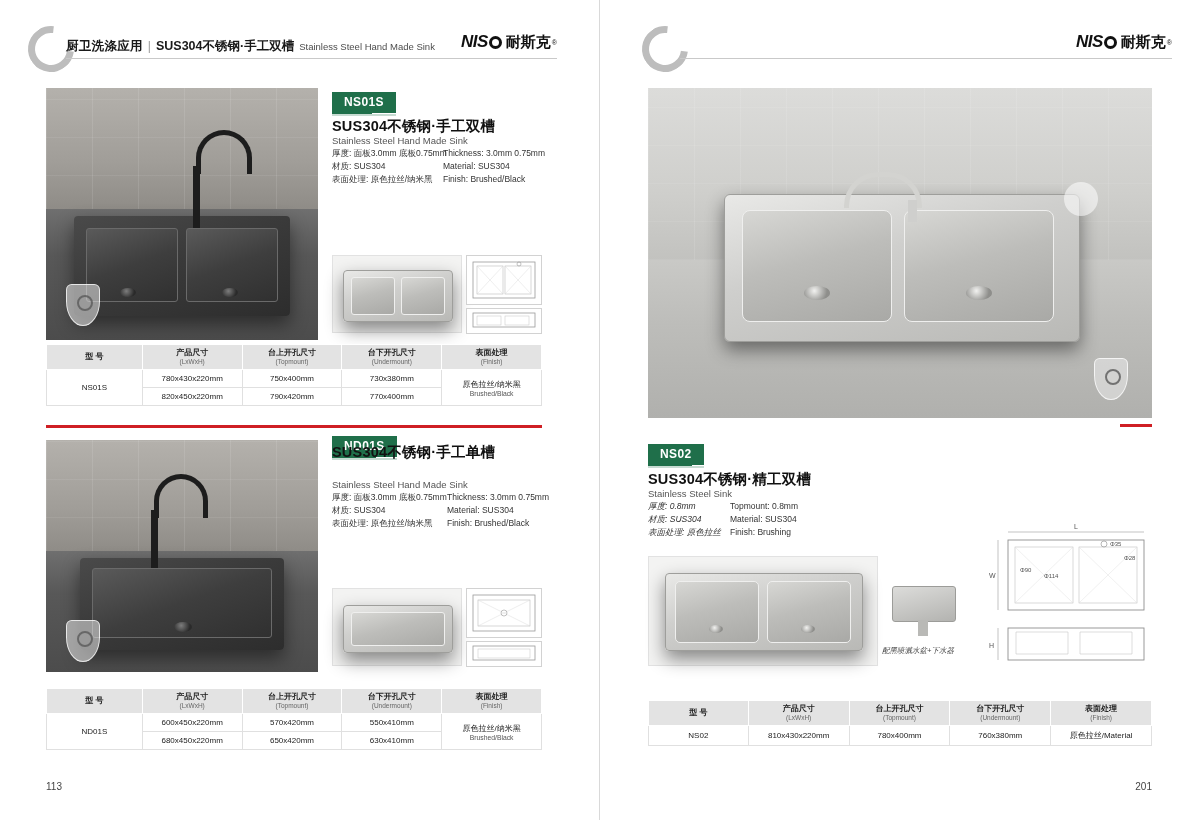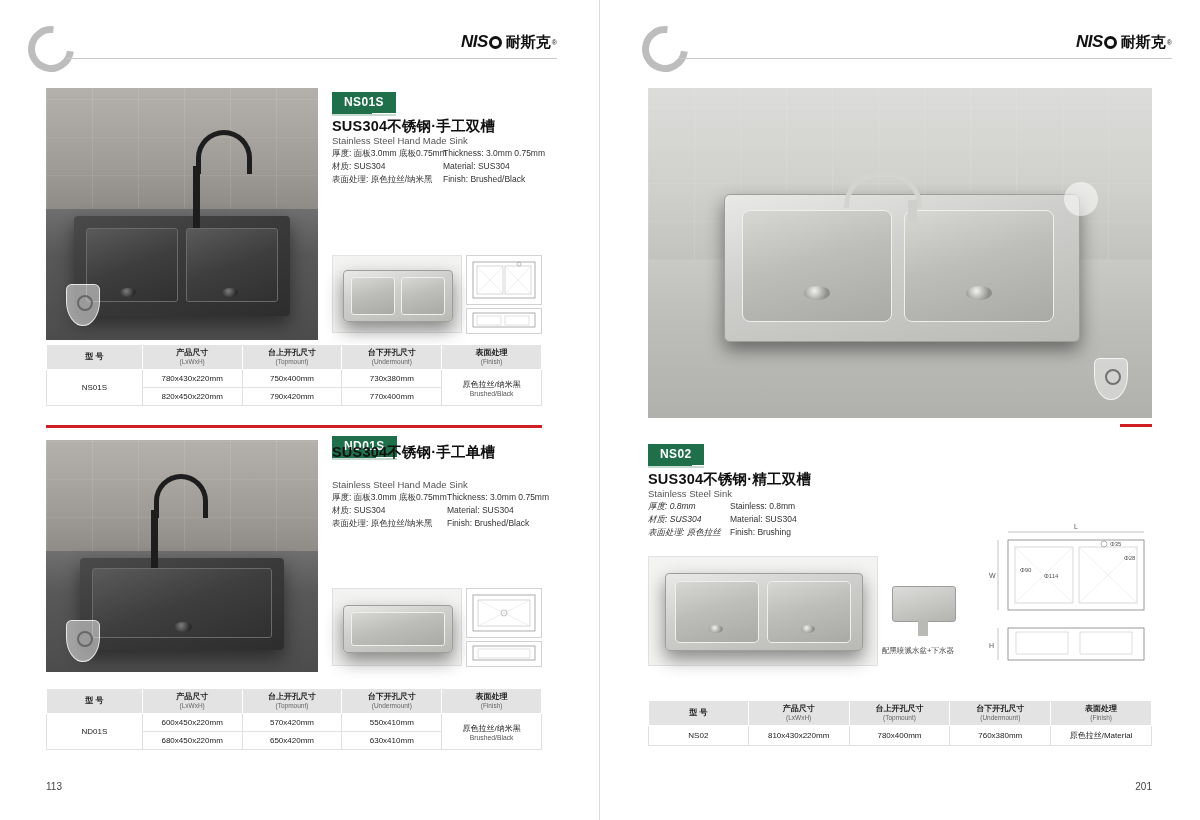--- a/index.html
+++ b/index.html
@@ -344,20 +344,23 @@
 <body>
 
 <div class="page">
   <div class="spread">
 
     <div class="sheet left">
 
       <div class="hdr">
         <div class="hdr-inner">
           <div class="c-mark"></div>
+          <div class="hdr-title">
+            <span class="hdr-cn">厨卫洗涤应用</span><span class="hdr-sep">|</span><span class="hdr-sub-cn">SUS304不锈钢·手工双槽</span><span class="hdr-en">Stainless Steel Hand Made Sink</span>
+          </div>
           <div class="hdr-rule"></div>
           <div class="brand">
             <span class="brand-n">NIS</span>
               <span class="brand-o"></span>
               <span class="brand-cn">耐斯克</span>
               <span class="brand-r">®</span>
           </div>
         </div>
       </div>
 
@@ -556,38 +559,38 @@
       <div class="code-badge" style="left:48px; top:444px;">NS02</div>
       <div class="green-rule" style="left:48px; top:464px; width:44px;"></div>
       <div class="prod-title" style="left:48px; top:470px;">SUS304不锈钢·精工双槽</div>
       <div class="prod-sub" style="left:48px; top:488px;">Stainless Steel Sink</div>
       <div class="spec" style="left:48px; top:500px;font-style:italic;">
         <div>厚度: 0.8mm</div>
         <div>材质: SUS304</div>
         <div>表面处理: 原色拉丝</div>
       </div>
       <div class="spec" style="left:130px; top:500px;">
-        <div>Stainless: 0.8mm</div>
+        <div>Topmount: 0.8mm</div>
         <div>Material: SUS304</div>
         <div>Finish: Brushing</div>
       </div>
 
       <div class="thumb" style="left:48px; top:556px; width:230px; height:110px;">
         <div class="sinkbody steel" style="position:absolute; left:16px; top:16px; width:198px; height:78px; border-radius:4px;"></div>
         <div class="basin steel" style="position:absolute; left:26px; top:24px; width:84px; height:62px; border-radius:5px;"></div>
         <div class="basin steel" style="position:absolute; left:118px; top:24px; width:84px; height:62px; border-radius:5px;"></div>
         <div class="drain steel" style="position:absolute; left:60px; top:68px; width:14px; height:8px;"></div>
         <div class="drain steel" style="position:absolute; left:152px; top:68px; width:14px; height:8px;"></div>
       </div>
 
       <div style="position:absolute; left:288px; top:578px; width:78px; height:62px;">
         <div style="position:absolute; left:4px; top:8px; width:64px; height:36px; background:linear-gradient(165deg,#dcdcda,#b3b3b0); border:1px solid #9c9c99; border-radius:3px;"></div>
         <div style="position:absolute; left:30px; top:42px; width:10px; height:16px; background:#b9b9b6;"></div>
       </div>
-      <div class="caption-sm" style="left:282px; top:646px;">配黑喷溅水盆+下水器</div>
+      <div class="caption-sm" style="left:282px; top:646px;font-style:italic;">配黑喷溅水盆+下水器</div>
 
       <div class="tech" style="left:386px; top:520px;">
         <svg width="170" height="152" viewBox="0 0 170 152">
 
           <line x1="22" y1="12" x2="158" y2="12" stroke="#9a9a9a" stroke-width="0.6"></line>
           <text x="88" y="9" font-size="7" fill="#555" font-family="Liberation Sans">L</text>
           <rect x="22" y="20" width="136" height="70" fill="none" stroke="#8f8f8f" stroke-width="0.9"></rect>
           <rect x="29" y="27" width="58" height="56" fill="none" stroke="#c0c0c0" stroke-width="0.6"></rect>
           <rect x="93" y="27" width="58" height="56" fill="none" stroke="#c0c0c0" stroke-width="0.6"></rect>
           <line x1="29" y1="27" x2="87" y2="83" stroke="#e0e0e0" stroke-width="0.5"></line>

